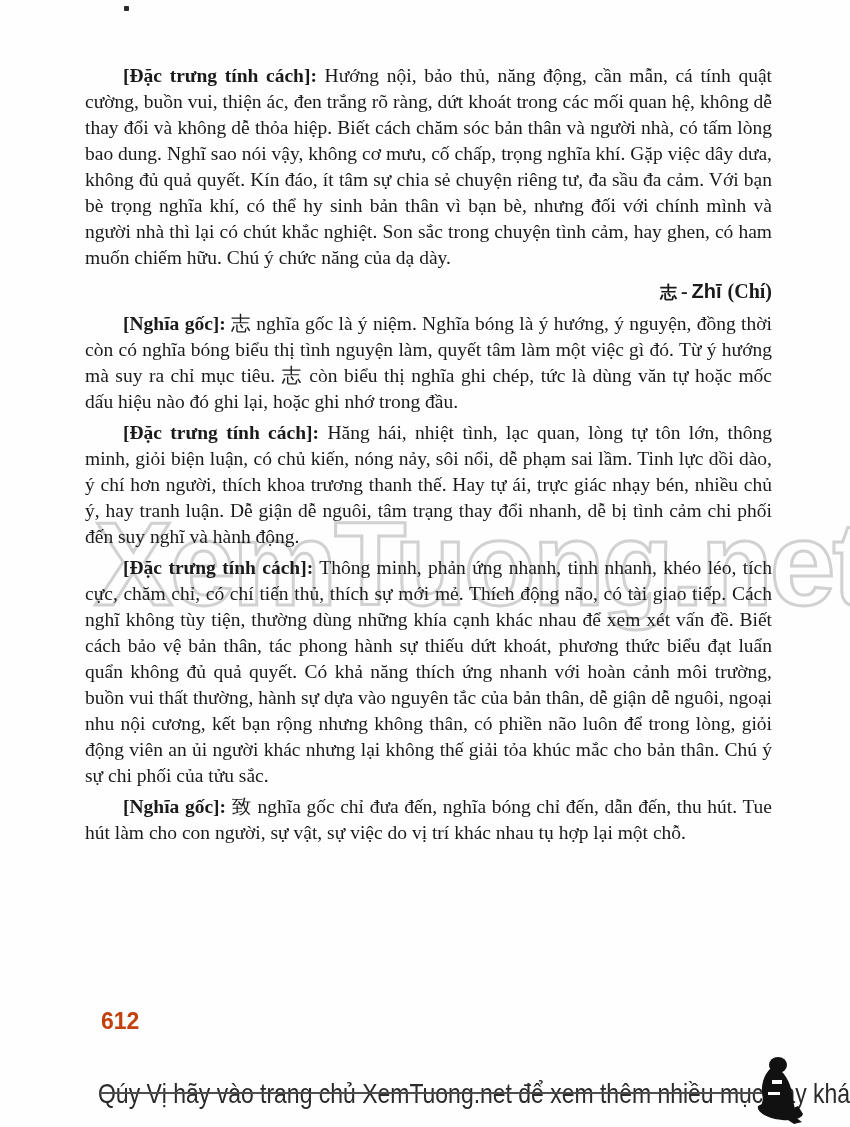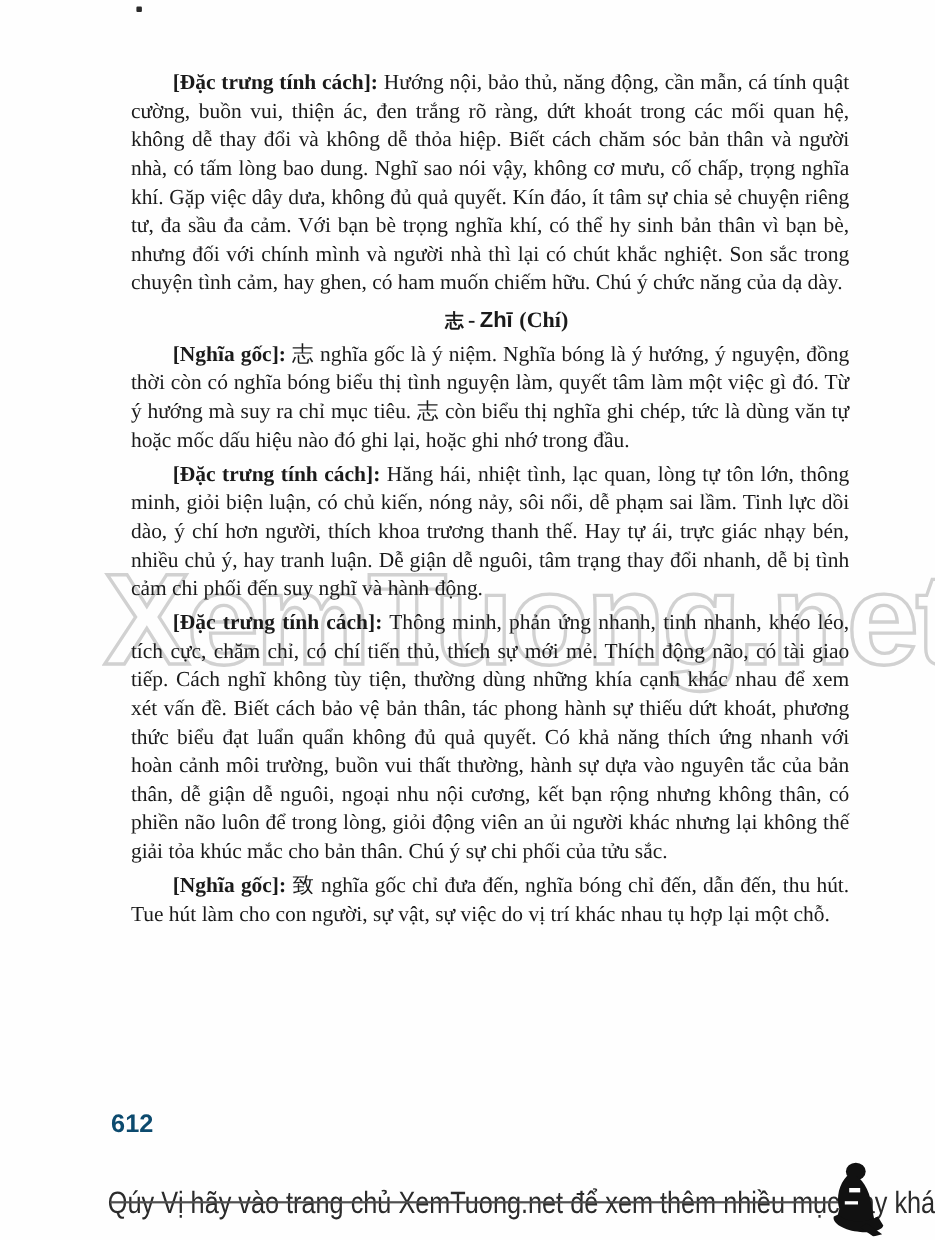--- a/index.html
+++ b/index.html
@@ -33,35 +33,35 @@
     color:rgba(255,255,255,0);
     -webkit-text-stroke:3px #c6c6c6;
     text-stroke:3px #c6c6c6;
     opacity:.8;
     pointer-events:none;
     margin-left:20px;
   }
   .content{
     position:relative;
     z-index:1;
-    padding:58px 78px 0 119px;
+    padding:58px 78px 0 85px;
     font-size:19.5px;
     line-height:26px;
     text-align:justify;
   }
   .para{
     margin:5px 0;
     text-indent:38px;
   }
   .para .lead{font-weight:bold;}
   .heading{
     margin:7px 0 2px 30px;
     font-weight:bold;
     font-size:20px;
-    text-align:center;
+    text-align:right;
     text-indent:0;
   }
   .heading .hanzi{
     font-size:17px;
     margin-right:4px;
   }
   .heading .sep{margin-right:4px;}
   .heading .pinyin{
     font-family:"Liberation Sans", sans-serif;
     font-weight:bold;
@@ -86,21 +86,21 @@
     background:#4f4f4f;
     z-index:3;
   }
   .page-number{
     position:absolute;
     left:101px;top:1008px;
     z-index:4;
     font-family:"Liberation Sans", sans-serif;
     font-weight:bold;
     font-size:23px;
-    color:#0c4a6e;
+    color:#c2410c;
   }
   .figure-icon{
     position:absolute;
     left:748px;top:1056px;
     z-index:4;
   }
 </style>
 </head>
 <body>
 

